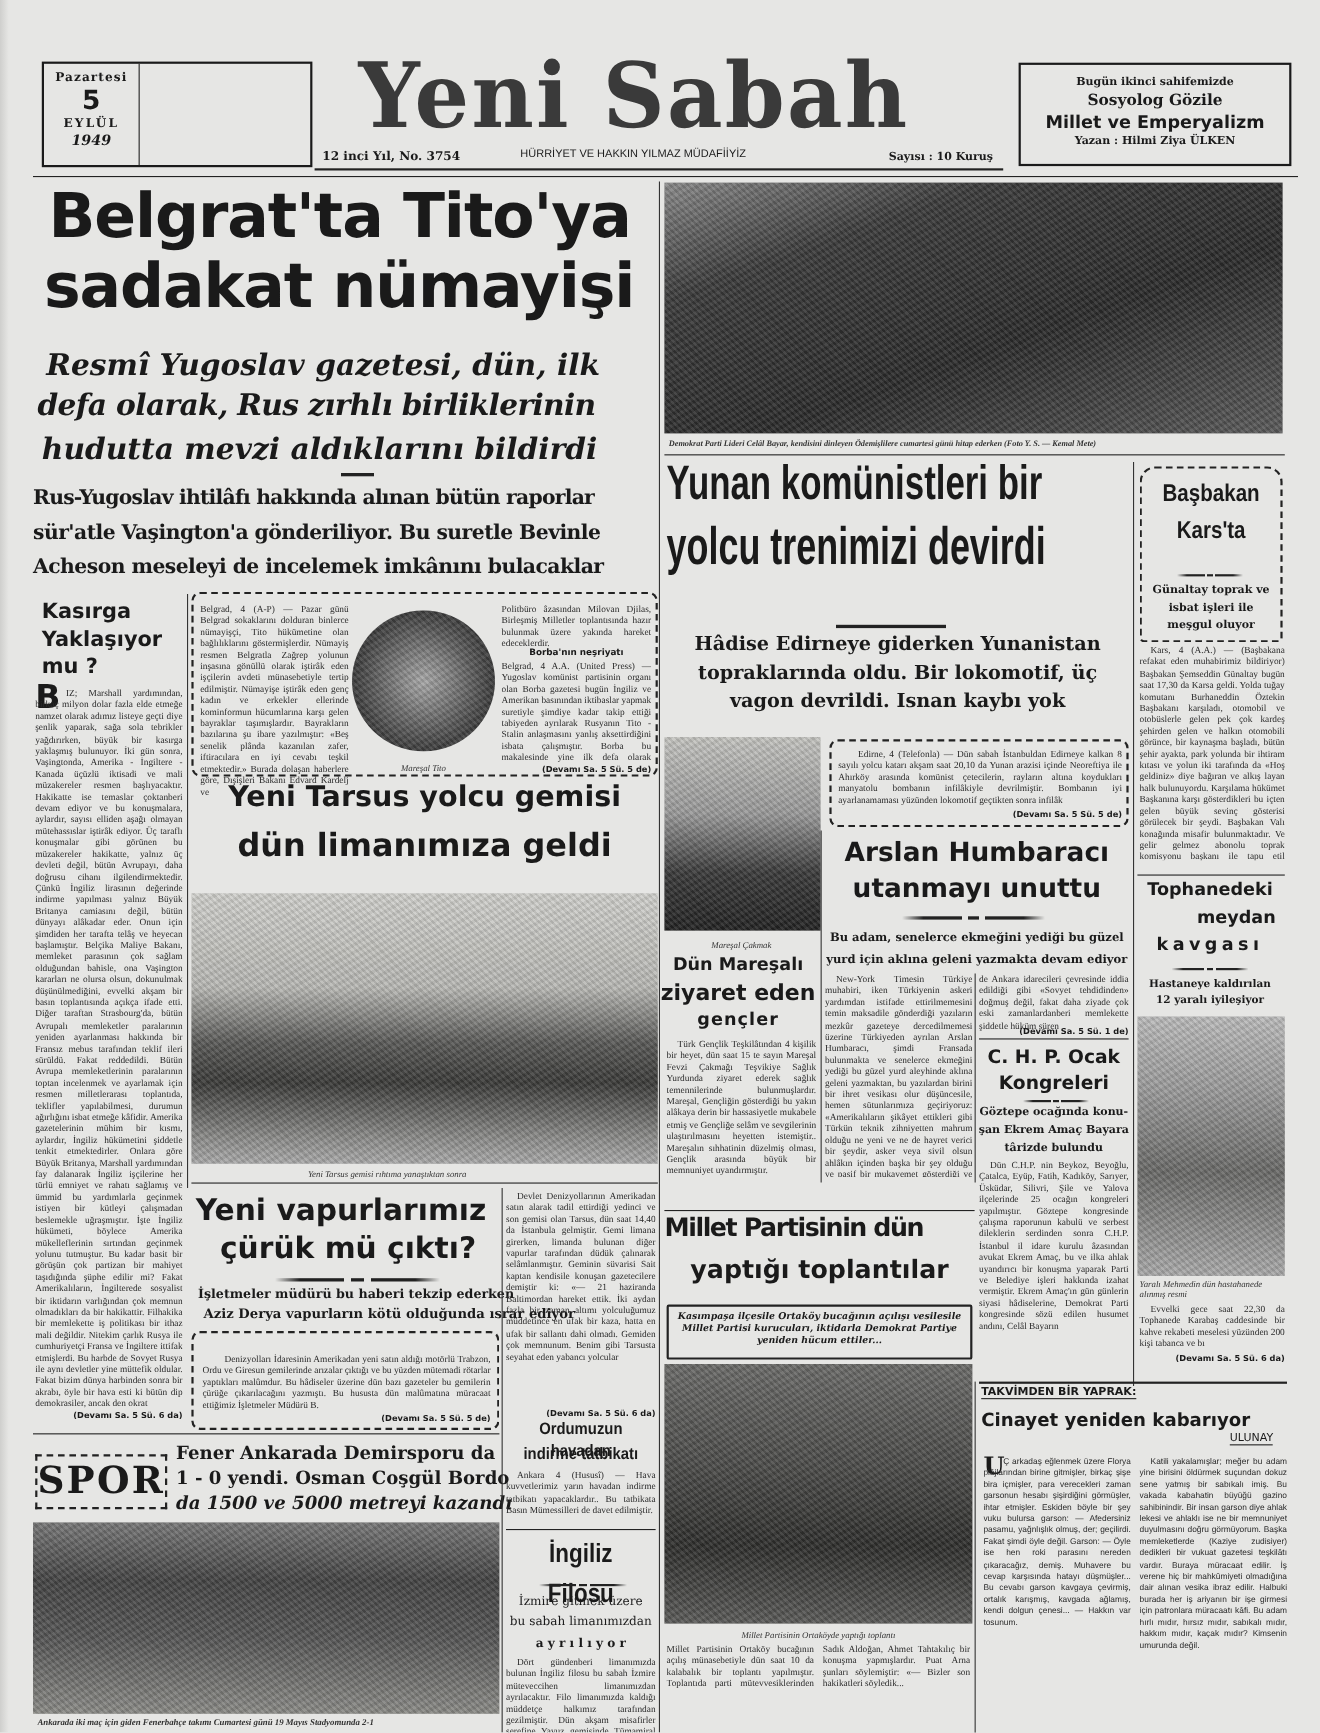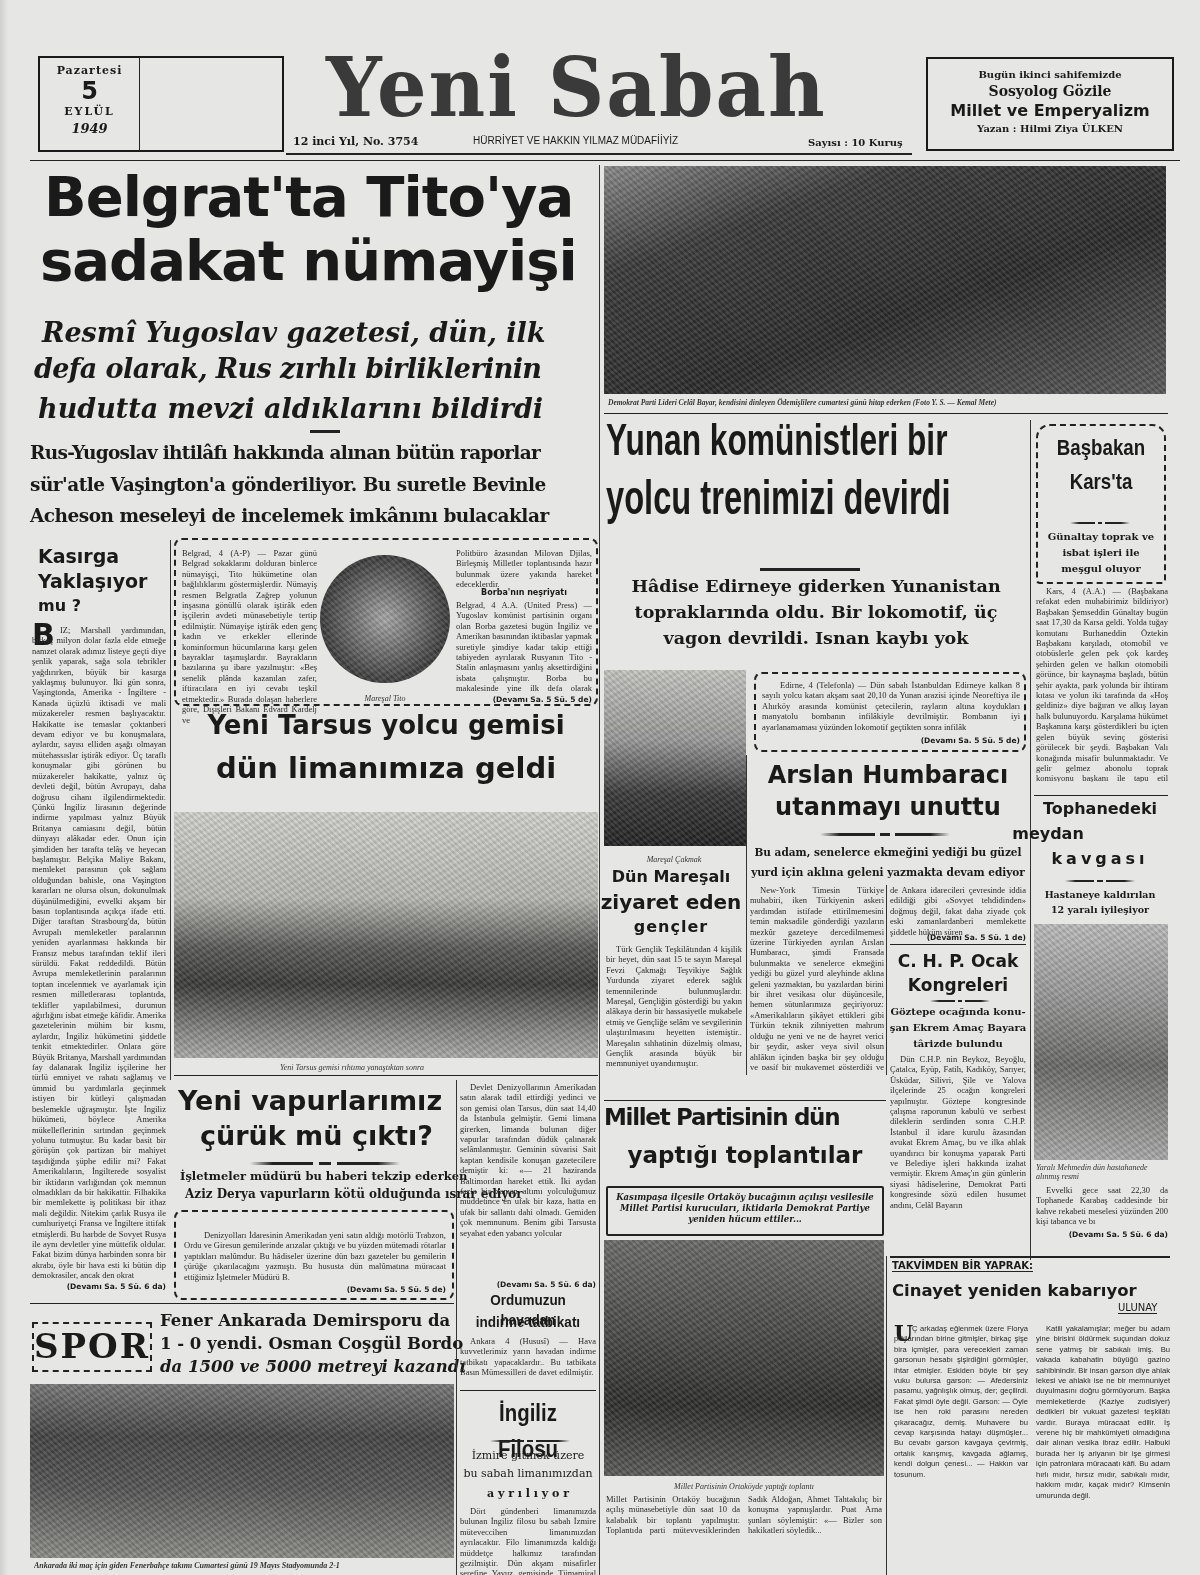--- a/index.html
+++ b/index.html
@@ -53,21 +53,21 @@
   .more { font-family: "DejaVu Sans", sans-serif; font-size: 7.5px; font-weight: bold; text-align: right; }
   .deco-rule {
     position: absolute; height: 3px;
     background: linear-gradient(90deg, transparent 0, #222 15%, #222 42%, transparent 42%, transparent 46%, #222 46%, #222 54%, transparent 54%, transparent 58%, #222 58%, #222 85%, transparent 100%);
   }
 </style>
 </head>
 <body>
 
 <div class="abs box" style="left:38px; top:56px; width:246px; height:96px; border-width:2px;">
-  <div class="abs center" style="left:0; top:0; width:100px; height:92px; border-right:1px solid #222;">
+  <div class="abs center" style="left:0; top:0; width:87px; height:92px; border-right:1px solid #222;">
     <div class="serif bold" style="font-size:11px; margin-top:6px; letter-spacing:1px;">Pazartesi</div>
     <div class="sans bold" style="font-size:24px; line-height:24px; margin-top:2px;">5</div>
     <div class="serif bold" style="font-size:11px; letter-spacing:2px; margin-top:2px;">EYLÜL</div>
     <div class="serif bold italic" style="font-size:13px; margin-top:3px;">1949</div>
   </div>
 </div>
 
 <div class="abs serif bold" style="left:326px; top:48px; width:580px; font-size:78px; line-height:80px; color:#3a3a3a; letter-spacing:2px; font-family:'DejaVu Serif', serif; transform:scaleY(1.05);">Yeni Sabah</div>
 
 <div class="abs serif" style="left:293px; top:135px; font-size:11px; font-weight:bold;">12 inci Yıl, No. 3754</div>
@@ -100,21 +100,21 @@
 <div class="abs body-text" style="left:182px; top:548px; width:135px;">Belgrad, 4 (A-P) — Pazar günü Belgrad sokaklarını dolduran binlerce nümayişçi, Tito hükümetine olan bağlılıklarını göstermişlerdir. Nümayiş resmen Belgratla Zağrep yolunun inşasına gönüllü olarak iştirâk eden işçilerin avdeti münasebetiyle tertip edilmiştir. Nümayişe iştirâk eden genç kadın ve erkekler ellerinde kominformun hücumlarına karşı gelen bayraklar taşımışlardır. Bayrakların bazılarına şu ibare yazılmıştır: «Beş senelik plânda kazanılan zafer, iftiracılara en iyi cevabı teşkil etmektedir.» Burada dolaşan haberlere göre, Dışişleri Bakanı Edvard Kardelj ve</div>
 <div class="photo" style="left:320px; top:555px; width:130px; height:128px; border-radius:50%; background:radial-gradient(circle at 50% 50%, #a8a8a8 0, #6a6a6a 40%, #3b3b3b 70%, #888 100%);"></div>
 <div class="abs caption center" style="left:330px; top:694px; width:110px;">Mareşal Tito</div>
 <div class="abs body-text" style="left:456px; top:548px; width:136px;">Politbüro âzasından Milovan Djilas, Birleşmiş Milletler toplantısında hazır bulunmak üzere yakında hareket edeceklerdir.</div>
 <div class="abs sans bold center" style="left:456px; top:588px; width:136px; font-size:8px;">Borba'nın neşriyatı</div>
 <div class="abs body-text" style="left:456px; top:600px; width:136px; height:95px; overflow:hidden;">Belgrad, 4 A.A. (United Press) — Yugoslav komünist partisinin organı olan Borba gazetesi bugün İngiliz ve Amerikan basınından iktibaslar yapmak suretiyle şimdiye kadar takip ettiği tabiyeden ayrılarak Rusyanın Tito - Stalin anlaşmasını yanlış aksettirdiğini isbata çalışmıştır. Borba bu makalesinde yine ilk defa olarak Yugoslav halkına kendi</div>
 <div class="abs more" style="left:456px; top:695px; width:136px;">(Devamı Sa. 5 Sü. 5 de)</div>
 
 <div class="abs sans bold" style="left:38px; top:544px; font-size:19px; line-height:24px;">Kasırga</div>
 <div class="abs sans bold" style="left:38px; top:569px; font-size:19px; line-height:24px;">Yaklaşıyor</div>
-<div class="abs sans bold" style="left:38px; top:594px; font-size:16px; line-height:24px;">mu ?</div>
+<div class="abs sans bold" style="left:38px; top:594px; font-size:19px; line-height:24px;">mu ?</div>
 <div class="abs sans bold" style="left:32px; top:620px; font-size:30px; line-height:30px;">B</div>
 <div class="abs body-text" style="left:32px; top:625px; width:134px; height:668px; overflow:hidden; text-indent:28px;">IZ; Marshall yardımından, birkaç milyon dolar fazla elde etmeğe namzet olarak adımız listeye geçti diye şenlik yaparak, sağa sola tebrikler yağdırırken, büyük bir kasırga yaklaşmış bulunuyor. İki gün sonra, Vaşingtonda, Amerika - İngiltere - Kanada üçüzlü iktisadi ve mali müzakereler resmen başlıyacaktır. Hakikatte ise temaslar çoktanberi devam ediyor ve bu konuşmalara, aylardır, sayısı elliden aşağı olmayan mütehassıslar iştirâk ediyor. Üç taraflı konuşmalar gibi görünen bu müzakereler hakikatte, yalnız üç devleti değil, bütün Avrupayı, daha doğrusu cihanı ilgilendirmektedir. Çünkü İngiliz lirasının değerinde indirme yapılması yalnız Büyük Britanya camiasını değil, bütün dünyayı alâkadar eder. Onun için şimdiden her tarafta telâş ve heyecan başlamıştır. Belçika Maliye Bakanı, memleket parasının çok sağlam olduğundan bahisle, ona Vaşington kararları ne olursa olsun, dokunulmak düşünülmediğini, evvelki akşam bir basın toplantısında açıkça ifade etti. Diğer taraftan Strasbourg'da, bütün Avrupalı memleketler paralarının yeniden ayarlanması hakkında bir Fransız mebus tarafından teklif ileri sürüldü. Fakat reddedildi. Bütün Avrupa memleketlerinin paralarının toptan incelenmek ve ayarlamak için resmen milletlerarası toplantıda, teklifler yapılabilmesi, durumun ağırlığını isbat etmeğe kâfidir. Amerika gazetelerinin mühim bir kısmı, aylardır, İngiliz hükümetini şiddetle tenkit etmektedirler. Onlara göre Büyük Britanya, Marshall yardımından fay dalanarak İngiliz işçilerine her türlü emniyet ve rahatı sağlamış ve ümmid bu yardımlarla geçinmek istiyen bir kütleyi çalışmadan beslemekle uğraşmıştır. İşte İngiliz hükümeti, böylece Amerika mükelleflerinin sırtından geçinmek yolunu tutmuştur. Bu kadar basit bir görüşün çok partizan bir mahiyet taşıdığında şüphe edilir mi? Fakat Amerikalıların, İngilterede sosyalist bir iktidarın varlığından çok memnun olmadıkları da bir hakikattir. Filhakika bir memlekette iş politikası bir ithaz mali değildir. Nitekim çarlık Rusya ile cumhuriyetçi Fransa ve İngiltere ittifak etmişlerdi. Bu harbde de Sovyet Rusya ile aynı devletler yine müttefik oldular. Fakat bizim dünya harbinden sonra bir akrabı, öyle bir hava esti ki bütün dip demokrasiler, ancak den okrat</div>
 <div class="abs more" style="left:32px; top:1282px; width:134px;">(Devamı Sa. 5 Sü. 6 da)</div>
 
 <div class="abs sans bold center" style="left:174px; top:708px; width:424px; font-size:26px; line-height:34px;">Yeni Tarsus yolcu gemisi</div>
 <div class="abs sans bold center" style="left:174px; top:750px; width:424px; font-size:29px; line-height:36px;">dün limanımıza geldi</div>
 <div class="photo" style="left:174px; top:812px; width:424px; height:246px; background:linear-gradient(180deg, #d0d0cc 0%, #b8b8b4 35%, #5a5a58 55%, #3a3a38 70%, #8a8a88 90%, #aaa 100%);"></div>
 <div class="abs caption" style="left:280px; top:1063px; width:320px;">Yeni Tarsus gemisi rıhtıma yanaştıktan sonra</div>
 <div class="rule-h" style="left:174px; top:1075px; width:424px; height:1px;"></div>
 
@@ -214,21 +214,21 @@
 <div class="abs cond bold center" style="left:1036px; top:432px; width:130px; font-size:22px; line-height:32px; transform:scaleX(0.85);">Başbakan</div>
 <div class="abs cond bold center" style="left:1036px; top:466px; width:130px; font-size:22px; line-height:32px; transform:scaleX(0.85);">Kars'ta</div>
 <div class="deco-rule" style="left:1070px; top:522px; width:60px; height:2px;"></div>
 <div class="abs serif bold center" style="left:1036px; top:530px; width:130px; font-size:10px; line-height:14px;">Günaltay toprak ve</div>
 <div class="abs serif bold center" style="left:1036px; top:546px; width:130px; font-size:10px; line-height:14px;">isbat işleri ile</div>
 <div class="abs serif bold center" style="left:1036px; top:562px; width:130px; font-size:10px; line-height:14px;">meşgul oluyor</div>
 <div class="abs body-text" style="left:1036px; top:586px; width:132px; height:196px; overflow:hidden; text-indent:10px;">Kars, 4 (A.A.) — (Başbakana refakat eden muhabirimiz bildiriyor) Başbakan Şemseddin Günaltay bugün saat 17,30 da Karsa geldi. Yolda tuğay komutanı Burhaneddin Öztekin Başbakanı karşıladı, otomobil ve otobüslerle gelen pek çok kardeş şehirden gelen ve halkın otomobili görünce, bir kaynaşma başladı, bütün şehir ayakta, park yolunda bir ihtiram kıtası ve yolun iki tarafında da «Hoş geldiniz» diye bağıran ve alkış layan halk bulunuyordu. Karşılama hükümet Başkanına karşı gösterdikleri bu içten gelen büyük sevinç gösterisi görülecek bir şeydi. Başbakan Valı konağında misafir bulunmaktadır. Ve gelir gelmez abonolu toprak komisyonu başkanı ile tapu etil muhafız ve kadılar ile çok derhal çalışmalarına başlamıştır.</div>
 
 <div class="rule-h" style="left:1034px; top:795px; width:134px; height:1px;"></div>
 <div class="abs sans bold center" style="left:1032px; top:798px; width:136px; font-size:16px; line-height:22px;">Tophanedeki</div>
-<div class="abs sans bold center" style="left:980px; top:823px; width:136px; font-size:16px; line-height:22px;">meydan</div>
+<div class="abs sans bold center" style="left:1056px; top:823px; width:136px; font-size:16px; line-height:22px;">meydan</div>
 <div class="abs sans bold center" style="left:1032px; top:848px; width:136px; font-size:16px; line-height:22px; letter-spacing:4px;">kavgası</div>
 <div class="deco-rule" style="left:1065px; top:880px; width:70px; height:2px;"></div>
 <div class="abs serif bold center" style="left:1032px; top:888px; width:136px; font-size:9.5px; line-height:13px;">Hastaneye kaldırılan</div>
 <div class="abs serif bold center" style="left:1032px; top:903px; width:136px; font-size:9.5px; line-height:13px;">12 yaralı iyileşiyor</div>
 <div class="photo" style="left:1034px; top:924px; width:134px; height:236px; background:linear-gradient(180deg, #bbb 0%, #999 30%, #6a6a68 60%, #aaa 100%);"></div>
 <div class="abs caption" style="left:1036px; top:1163px; width:130px; line-height:9px;">Yaralı Mehmedin dün hastahanede alınmış resmi</div>
 <div class="abs body-text" style="left:1036px; top:1185px; width:132px; text-indent:10px;">Evvelki gece saat 22,30 da Tophanede Karabaş caddesinde bir kahve rekabeti meselesi yüzünden 200 kişi tabanca ve bı</div>
 <div class="abs more" style="left:1036px; top:1230px; width:132px;">(Devamı Sa. 5 Sü. 6 da)</div>
 <div class="rule-h" style="left:890px; top:1256px; width:280px; height:2px;"></div>
 

